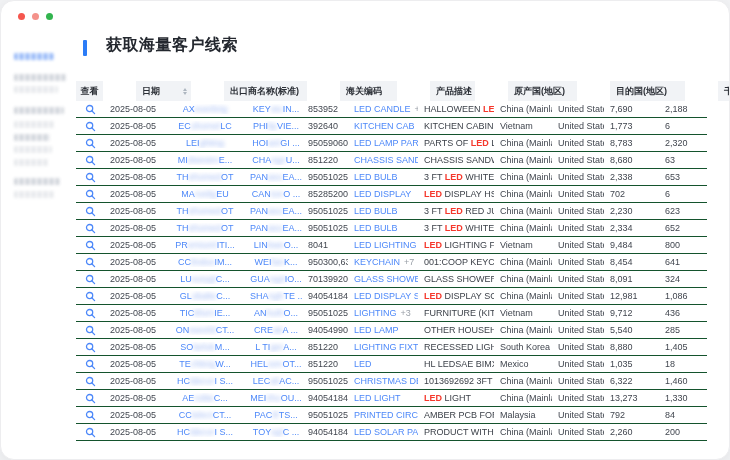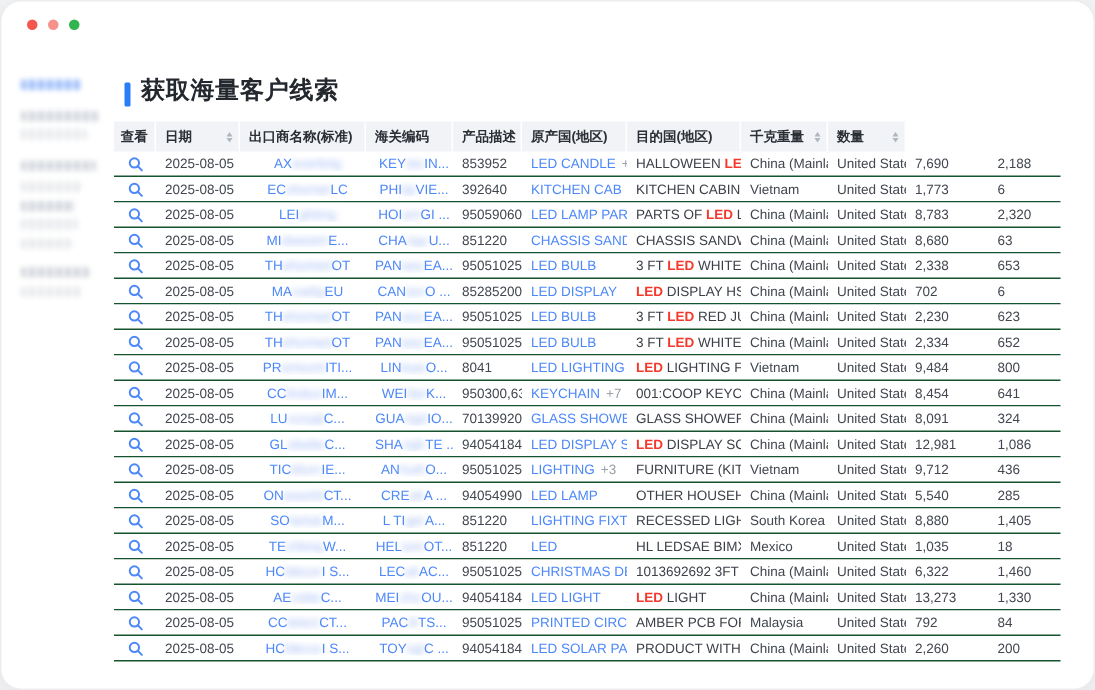--- a/index.html
+++ b/index.html
@@ -10,27 +10,27 @@
   .dot{position:absolute;top:12px;width:7px;height:7px;border-radius:50%;}
   .dot.r{left:17px;background:#f5564e;}
   .dot.y{left:31px;background:#f4928b;}
   .dot.g{left:45px;background:#32b44e;}
   
   .sk{position:absolute;left:13px;height:7px;border-radius:2px;filter:blur(1.6px);
       background:repeating-linear-gradient(90deg,#c7ccd3 0 3px,#e7e9ed 3px 6px);opacity:.85;}
   .sk.light{opacity:.45;}
   .sk.active{background:repeating-linear-gradient(90deg,#8fb3f7 0 3px,#cfe0fd 3px 6px);opacity:.95;}
   
-  .titlebar{position:absolute;left:82px;top:49px;display:flex;align-items:flex-end;}
+  .titlebar{position:absolute;left:82px;top:34px;display:flex;align-items:flex-end;gap:12px;}
   .accent{width:4px;height:16px;background:#2b7cf7;border-radius:1px;margin-right:7px;}
   .title{font-size:16px;font-weight:700;color:#23272e;letter-spacing:.5px;}
   
   .table{position:absolute;left:75px;top:80px;width:631px;font-size:9px;color:#41464f;}
   .trow,.thead{display:grid;grid-template-columns:28px 56px 84px 58px 46px 70px 76px 58px 52px 55px 48px;align-items:center;}
-  .thead{height:20px;}
+  .thead{height:20px;gap:32px;}
   .hcell{background:#f1f3f6;border-right:1px solid #fff;height:20px;display:flex;align-items:center;
          padding:0 4px 0 6px;box-sizing:border-box;font-weight:700;color:#2b2f36;font-size:9px;white-space:nowrap;overflow:hidden;}
   .hcell:first-child{justify-content:center;padding:0;}
   .sort{display:inline-flex;flex-direction:column;gap:1px;margin-left:auto;padding-left:3px;flex:none;}
   .sort i{width:0;height:0;border-left:2.5px solid transparent;border-right:2.5px solid transparent;display:block;}
   .sort .up{border-bottom:3px solid #aeb6c0;}
   .sort .dn{border-top:3px solid #aeb6c0;}
   .ai-badge{background:#e4eeff;color:#4d88f9;font-size:7px;font-weight:700;border-radius:2px;
             padding:0 2px;margin-left:3px;line-height:9px;height:9px;flex:none;}
   .info{margin-left:3px;flex:none;display:inline-flex;}

